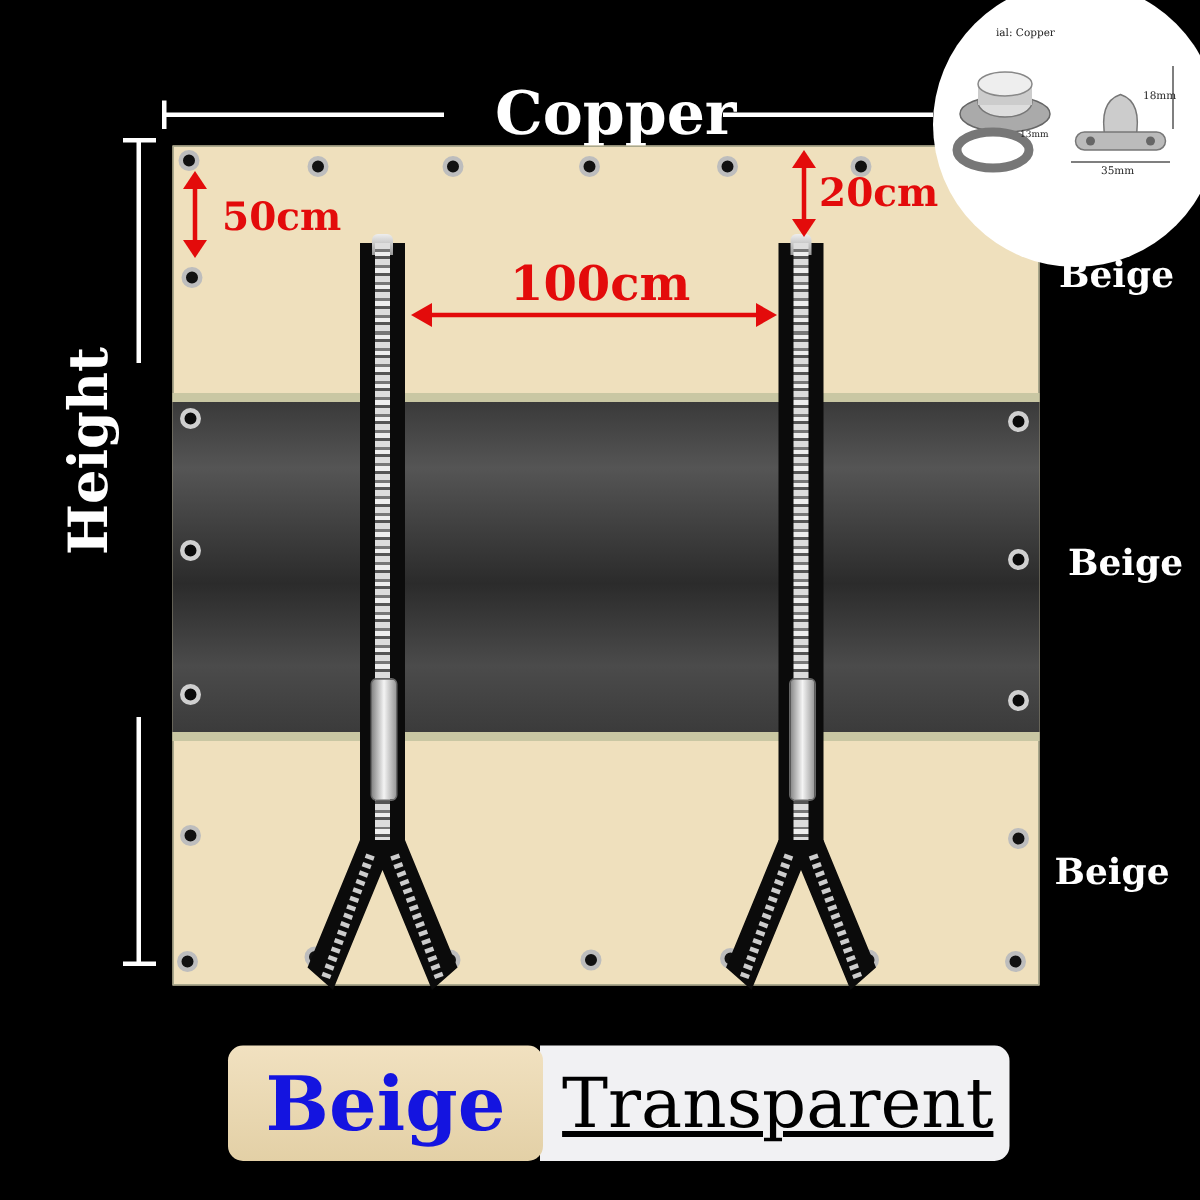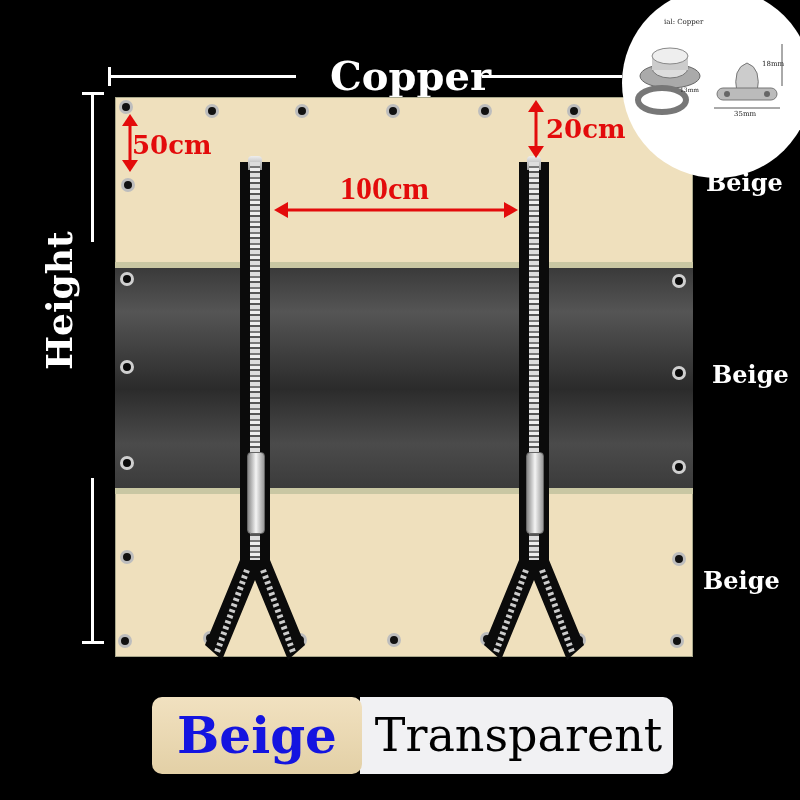--- a/index.html
+++ b/index.html
@@ -15,21 +15,21 @@
   .grommet.dark { border-color:#cfcfcf; background:#0a0a0a; }
   .zipper-tape { position:absolute; width:30px; background:#0b0b0b; }
   .teeth { position:absolute; width:10px; left:10px; top:0; bottom:0;
            background:repeating-linear-gradient(#ddd 0 4px,#777 4px 6px,#eee 6px 9px,#555 9px 11px); }
   .slider { position:absolute; width:16px; height:80px; left:7px; background:linear-gradient(90deg,#888,#f4f4f4,#999); border-radius:4px; border:1px solid #666; }
   .zip-top { position:absolute; width:14px; height:14px; left:8px; top:-6px; background:linear-gradient(#eee,#999); border-radius:4px 4px 0 0; }
   .red { color:#e30b0b; font-weight:bold; }
   .label-red { font-size:26px; }
   .side-label { color:#fff; font-weight:bold; font-size:24px; }
   .legend-beige { left:152px; top:697px; width:210px; height:77px; background:linear-gradient(#f1e1c0,#e3d0a6); border-radius:10px; }
-  .legend-trans { left:360px; top:697px; width:313px; height:77px; background:#f1f1f3; border-radius:0 10px 10px 0; }
+  .legend-trans { left:360px; top:697px; width:313px; height:77px; background:#f1f1f3; border-radius:0 10px 10px 0;text-decoration:underline; }
   .legend-beige span { display:block; text-align:center; line-height:77px; font-size:50px; font-weight:bold; color:#1414e0; }
   .legend-trans span { display:block; text-align:center; line-height:77px; font-size:46px; color:#000; }
   .inset { left:622px; top:-12px; width:190px; height:190px; border-radius:50%; background:#fff; overflow:hidden; }
 </style>
 </head>
 <body>
 
 <div class="dim-line" style="left:108px;top:75px;width:188px;height:3px;"></div>
 <div class="dim-line" style="left:108px;top:67px;width:3px;height:19px;"></div>
 <div class="dim-line" style="left:482px;top:75px;width:140px;height:3px;"></div>
@@ -90,35 +90,35 @@
   <path d="M40 0 L70 0 L105 85 L88 100 L55 20 L22 100 L5 85 Z" fill="#0b0b0b"></path>
   <path d="M47 10 L17 92" stroke="#ccc" stroke-width="6" stroke-dasharray="3 3"></path>
   <path d="M63 10 L93 92" stroke="#ccc" stroke-width="6" stroke-dasharray="3 3"></path>
 </svg>
 
 <svg class="abs" style="left:120px;top:112px;" width="20" height="62" viewBox="0 0 20 62">
   <path d="M10 6 L10 56" stroke="#e30b0b" stroke-width="3"></path>
   <path d="M2 14 L10 2 L18 14 Z" fill="#e30b0b"></path>
   <path d="M2 48 L10 60 L18 48 Z" fill="#e30b0b"></path>
 </svg>
-<div class="abs red label-red" style="left:132px;top:130px;">50cm</div>
+<div class="abs red label-red" style="left:148px;top:130px;">50cm</div>
 
 <svg class="abs" style="left:526px;top:98px;" width="20" height="62" viewBox="0 0 20 62">
   <path d="M10 6 L10 56" stroke="#e30b0b" stroke-width="3"></path>
   <path d="M2 14 L10 2 L18 14 Z" fill="#e30b0b"></path>
   <path d="M2 48 L10 60 L18 48 Z" fill="#e30b0b"></path>
 </svg>
 <div class="abs red label-red" style="left:546px;top:114px;">20cm</div>
 
 <svg class="abs" style="left:272px;top:200px;" width="248" height="20" viewBox="0 0 248 20">
   <path d="M6 10 L242 10" stroke="#e30b0b" stroke-width="3"></path>
   <path d="M16 2 L2 10 L16 18 Z" fill="#e30b0b"></path>
   <path d="M232 2 L246 10 L232 18 Z" fill="#e30b0b"></path>
 </svg>
-<div class="abs red" style="left:340px;top:170px;font-size:32px;font-family:Liberation Serif, serif;">100cm</div>
+<div class="abs red" style="left:340px;top:170px;font-size:32px;">100cm</div>
 
 <div class="abs side-label" style="left:706px;top:168px;">Beige</div>
 <div class="abs side-label" style="left:712px;top:360px;">Beige</div>
 <div class="abs side-label" style="left:703px;top:566px;">Beige</div>
 
 <div class="abs legend-trans">
     <span style="padding-left:4px;">Transparent</span>
   </div>
 <div class="abs legend-beige">
     <span>Beige</span>

